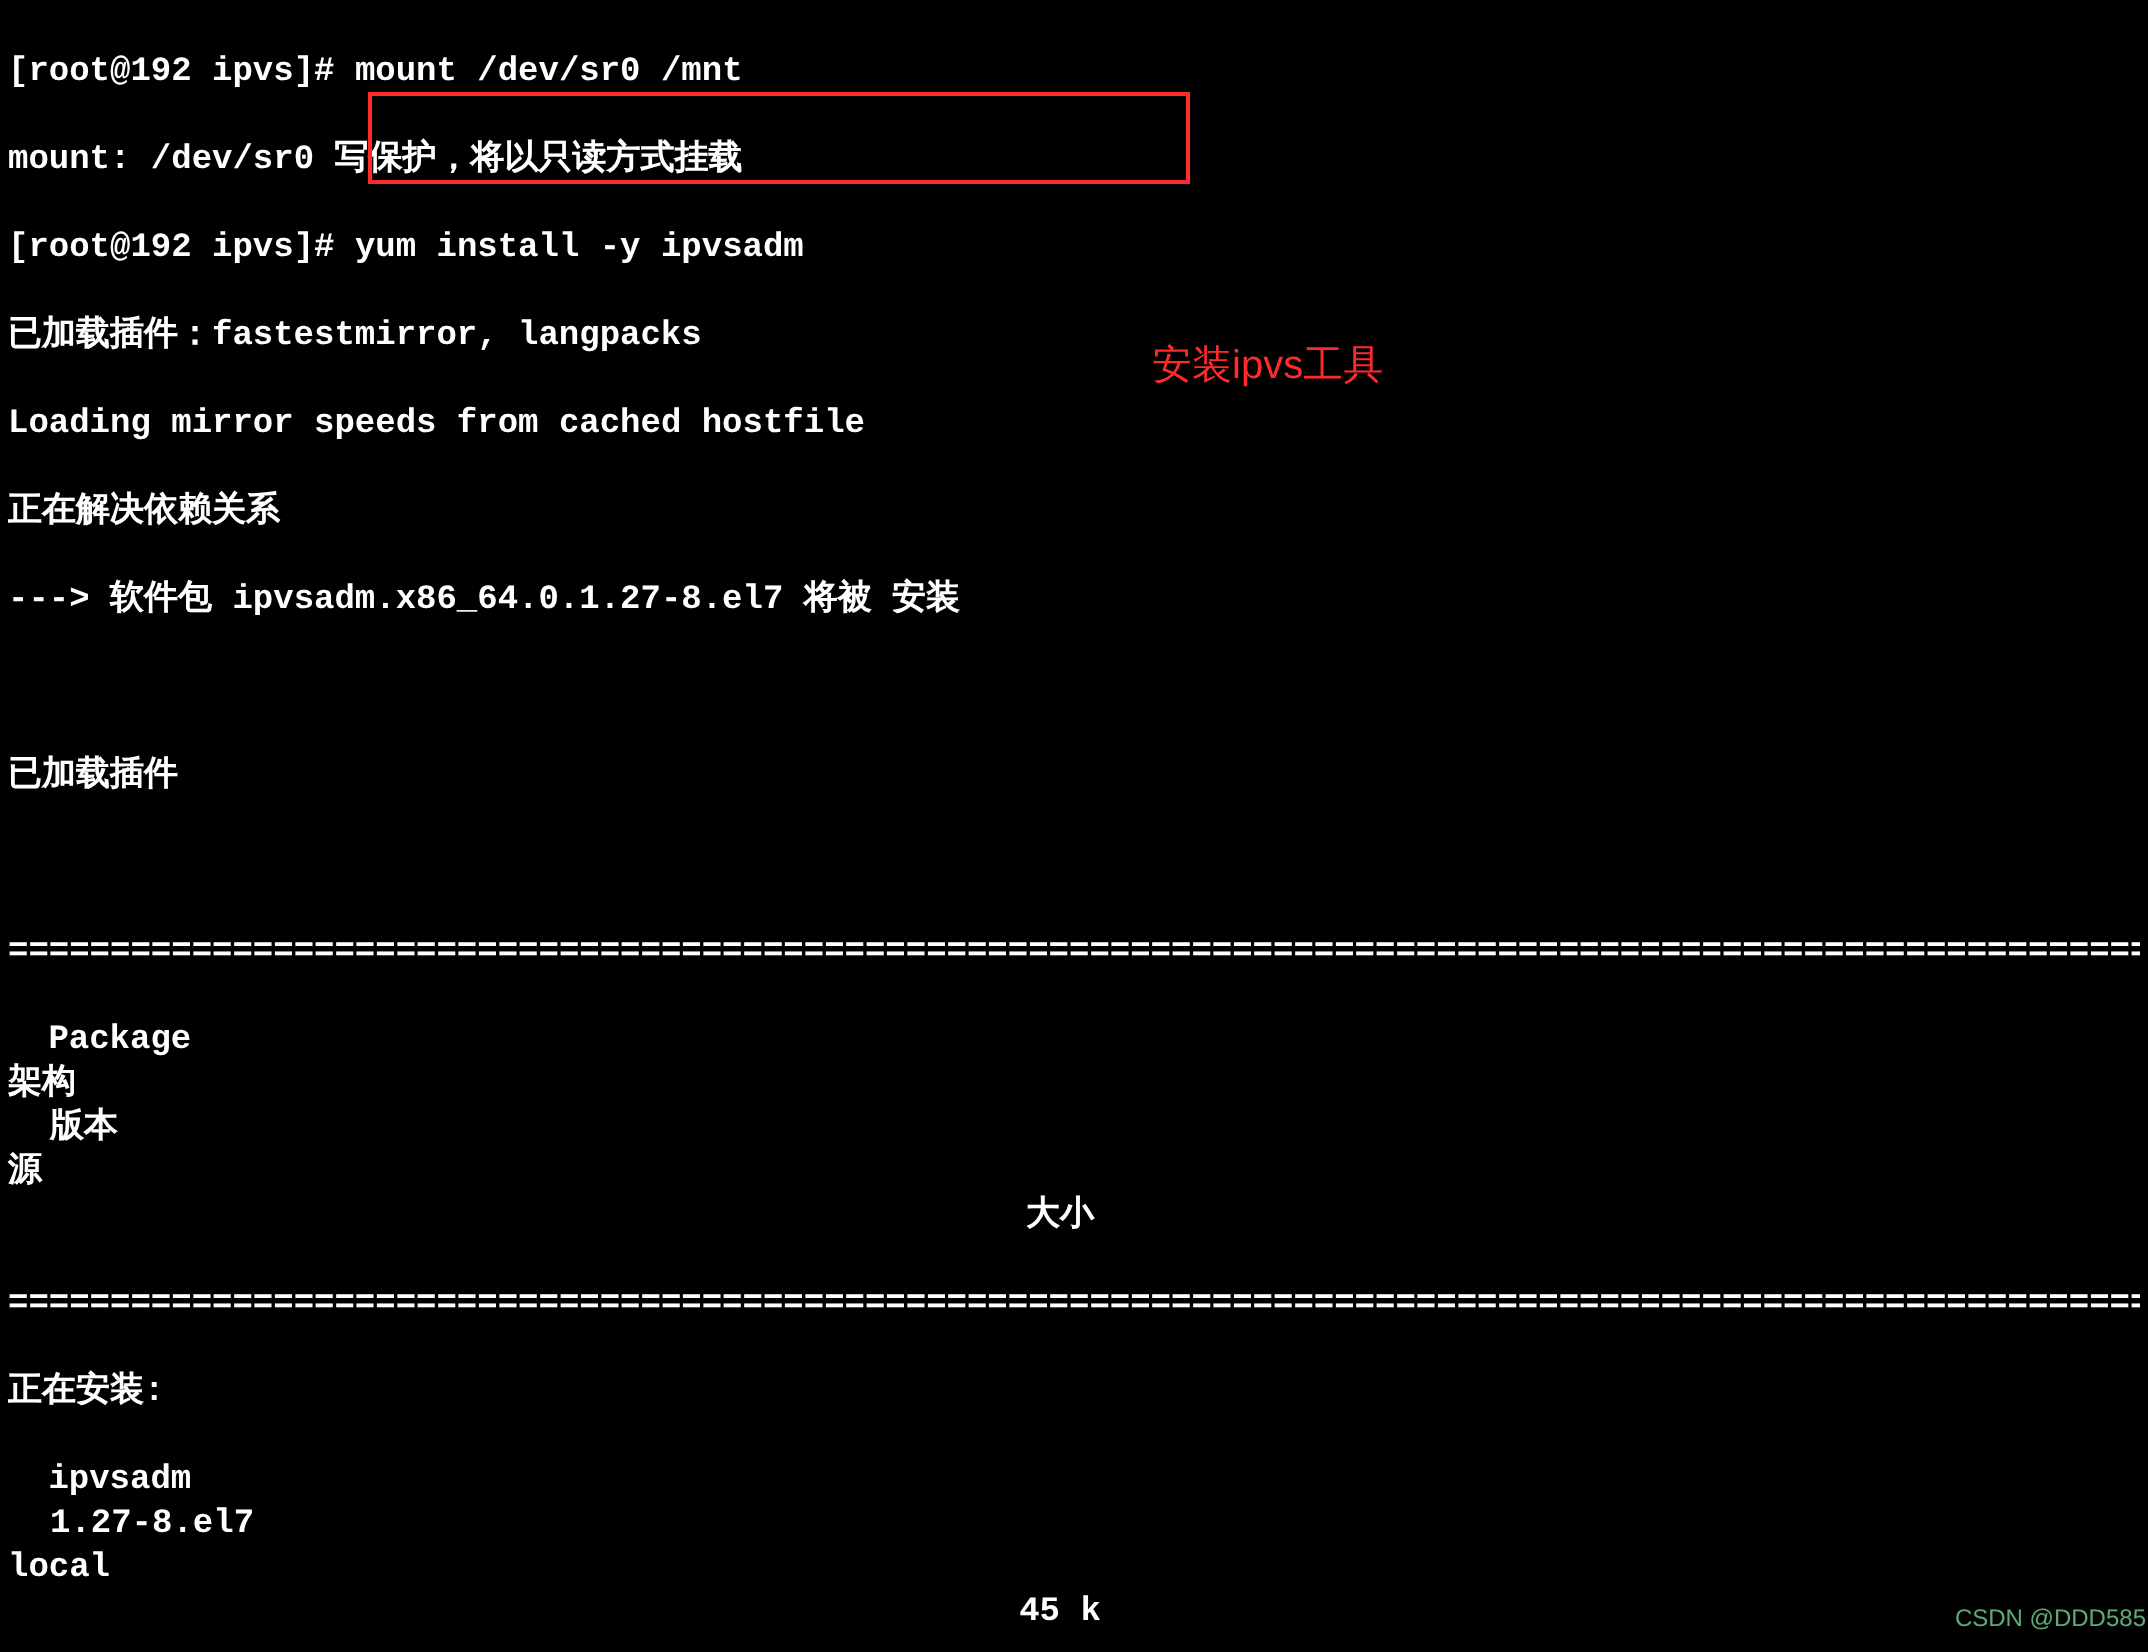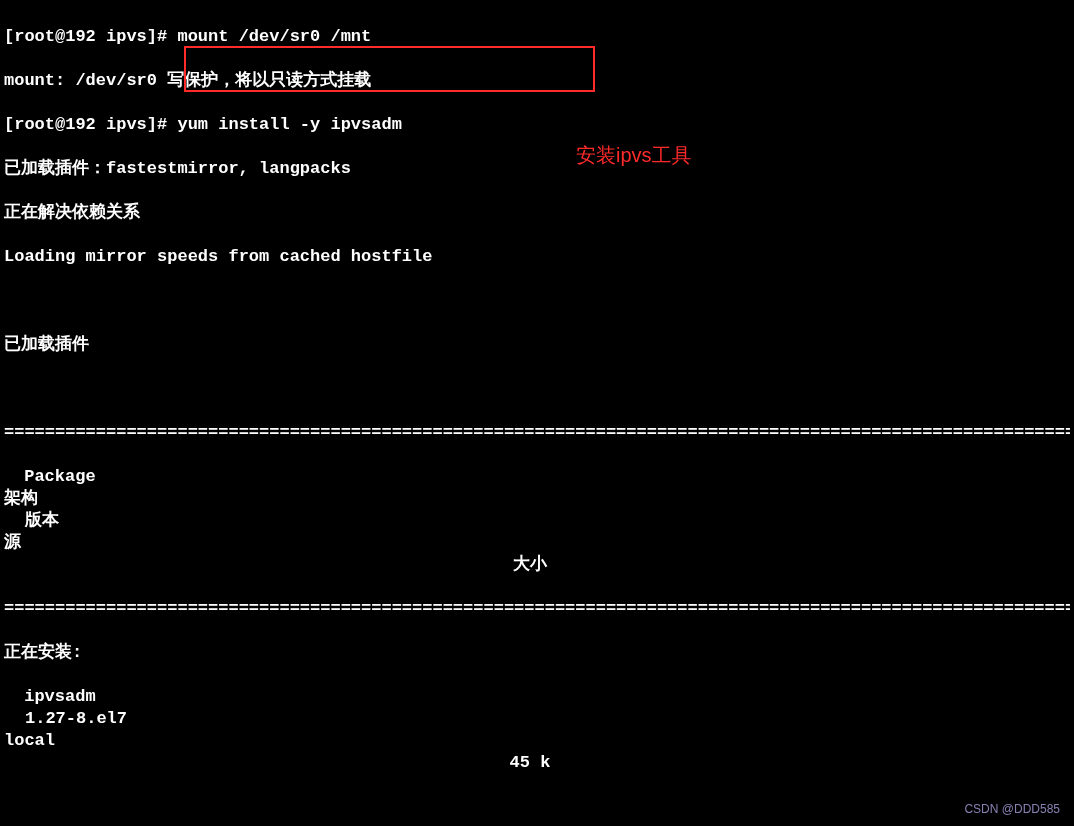--- a/index.html
+++ b/index.html
@@ -41,39 +41,40 @@
     width:1066px;
     flex-direction:column;
   }
   .c-pkg{width:248px;padding-left:10px;}
   .c-arch{width:236px;}
   .c-ver{width:286px;margin-left:21px;}
   .c-repo{width:220px;}
   .c-size{flex:1;text-align:center;padding-right:14px;}
   .watermark{
     position:absolute;
-    right:14px;
+    right:1px;
     bottom:6px;
-    color:#c4b5fd;
+    color:#86efac;
     font-family:sans-serif;
     font-size:12px;
     font-weight:normal;
     opacity:0.7;
   }
 </style>
 </head>
 <body>
 
 <div class="term">
 <div class="line"><span>[root@192 ipvs]# </span><span>mount /dev/sr0 /mnt</span></div>
 <div class="line">mount: /dev/sr0 写保护，将以只读方式挂载</div>
 <div class="line"><span>[root@192 ipvs]# </span><span>yum install -y ipvsadm</span></div>
 <div class="line">已加载插件：fastestmirror, langpacks</div>
+<div class="line">Loading mirror speeds from cached hostfile</div>
 <div class="line">正在解决依赖关系</div>
-<div class="line">Loading mirror speeds from cached hostfile</div>
+<div class="line">---&gt; 软件包 ipvsadm.x86_64.0.1.27-8.el7 将被 安装</div>
 <div class="line">&nbsp;</div>
 <div class="line">已加载插件</div>
 <div class="line">&nbsp;</div>
 <div class="line sep">====================================================================================================================</div>
 <div class="tablerow">
   <span class="c-pkg"> Package</span>
   <span class="c-arch">架构</span>
   <span class="c-ver">版本</span>
   <span class="c-repo">源</span>
   <span class="c-size">大小</span>
@@ -102,14 +103,14 @@
 
 
 
 
 
 
 
 </div>
 
 <div class="redbox" style="left:184px;top:46px;width:407px;height:42px;"></div>
-<div class="annot" style="left:576px;top:144px;">安装ipvs工具</div>
+<div class="annot" style="left:576px;top:172px;">安装ipvs工具</div>
 <div class="watermark">CSDN @DDD585</div>
 
 </body></html>

